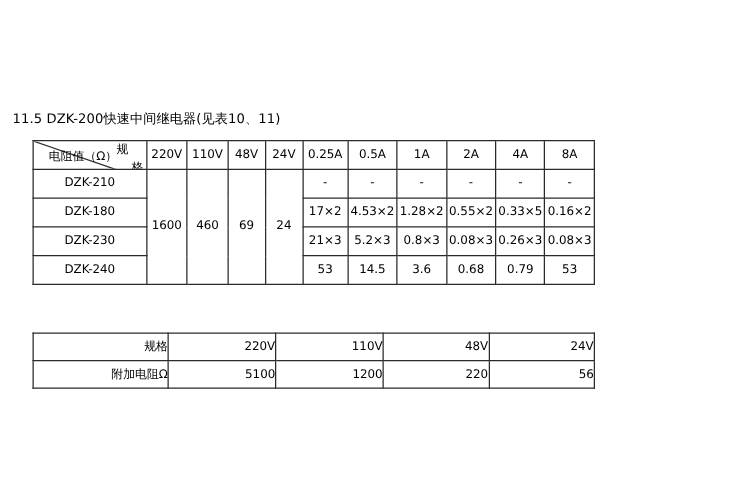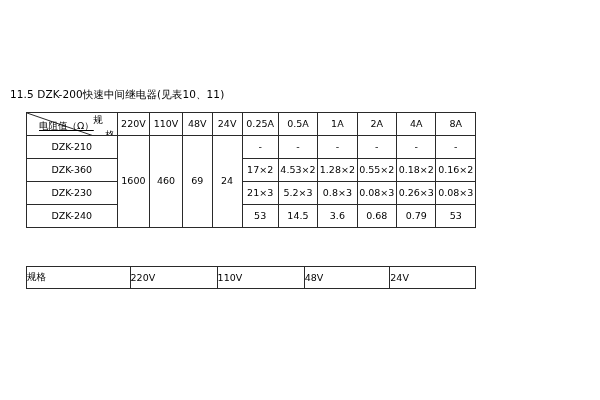--- a/index.html
+++ b/index.html
@@ -70,39 +70,38 @@
     position: absolute;
     right: 2px;
     top: 17px;
     font-size: 9.5px;
   }
   .corner .lbl-dianzu {
     position: absolute;
     left: 12px;
     top: 8px;
     font-size: 9.5px;
-    text-decoration: underline;
   }
 
   .hdr { height: 44px; }
   .rowname { text-align: center; }
   .dash { letter-spacing: 0; }
 
   
   table.second {
     position: absolute;
     left: 26px;
     top: 266px;
     border-collapse: collapse;
     table-layout: fixed;
     font-size: 9.5px;
   }
   table.second td {
     border: 1px solid #2a2a2a;
-    text-align: left;
+    text-align: right;
     vertical-align: middle;
     height: 21px;
     padding: 0;
     white-space: nowrap;
   }
 </style>
 </head>
 <body>
 
 <div class="page">
@@ -155,26 +154,26 @@
         <td rowspan="4">24</td>
         <td class="dash">-</td>
         <td class="dash">-</td>
         <td class="dash">-</td>
         <td class="dash">-</td>
         <td class="dash">-</td>
         <td class="dash">-</td>
       </tr>
 
       <tr>
-        <td class="rowname">DZK-360</td>
+        <td class="rowname">DZK-180</td>
         <td>17×2</td>
         <td>4.53×2</td>
         <td>1.28×2</td>
         <td>0.55×2</td>
-        <td>0.18×2</td>
+        <td>0.33×5</td>
         <td>0.16×2</td>
       </tr>
 
       <tr>
         <td class="rowname">DZK-230</td>
         <td>21×3</td>
         <td>5.2×3</td>
         <td>0.8×3</td>
         <td>0.08×3</td>
         <td>0.26×3</td>
@@ -202,16 +201,23 @@
         <col style="width:105px">
     </colgroup>
     <tbody>
       <tr>
         <td>规格</td>
         <td>220V</td>
         <td>110V</td>
         <td>48V</td>
         <td>24V</td>
       </tr>
+      <tr>
+        <td>附加电阻Ω</td>
+        <td>5100</td>
+        <td>1200</td>
+        <td>220</td>
+        <td>56</td>
+      </tr>
     </tbody>
   </table>
 
 </div>
 
 </body></html>

